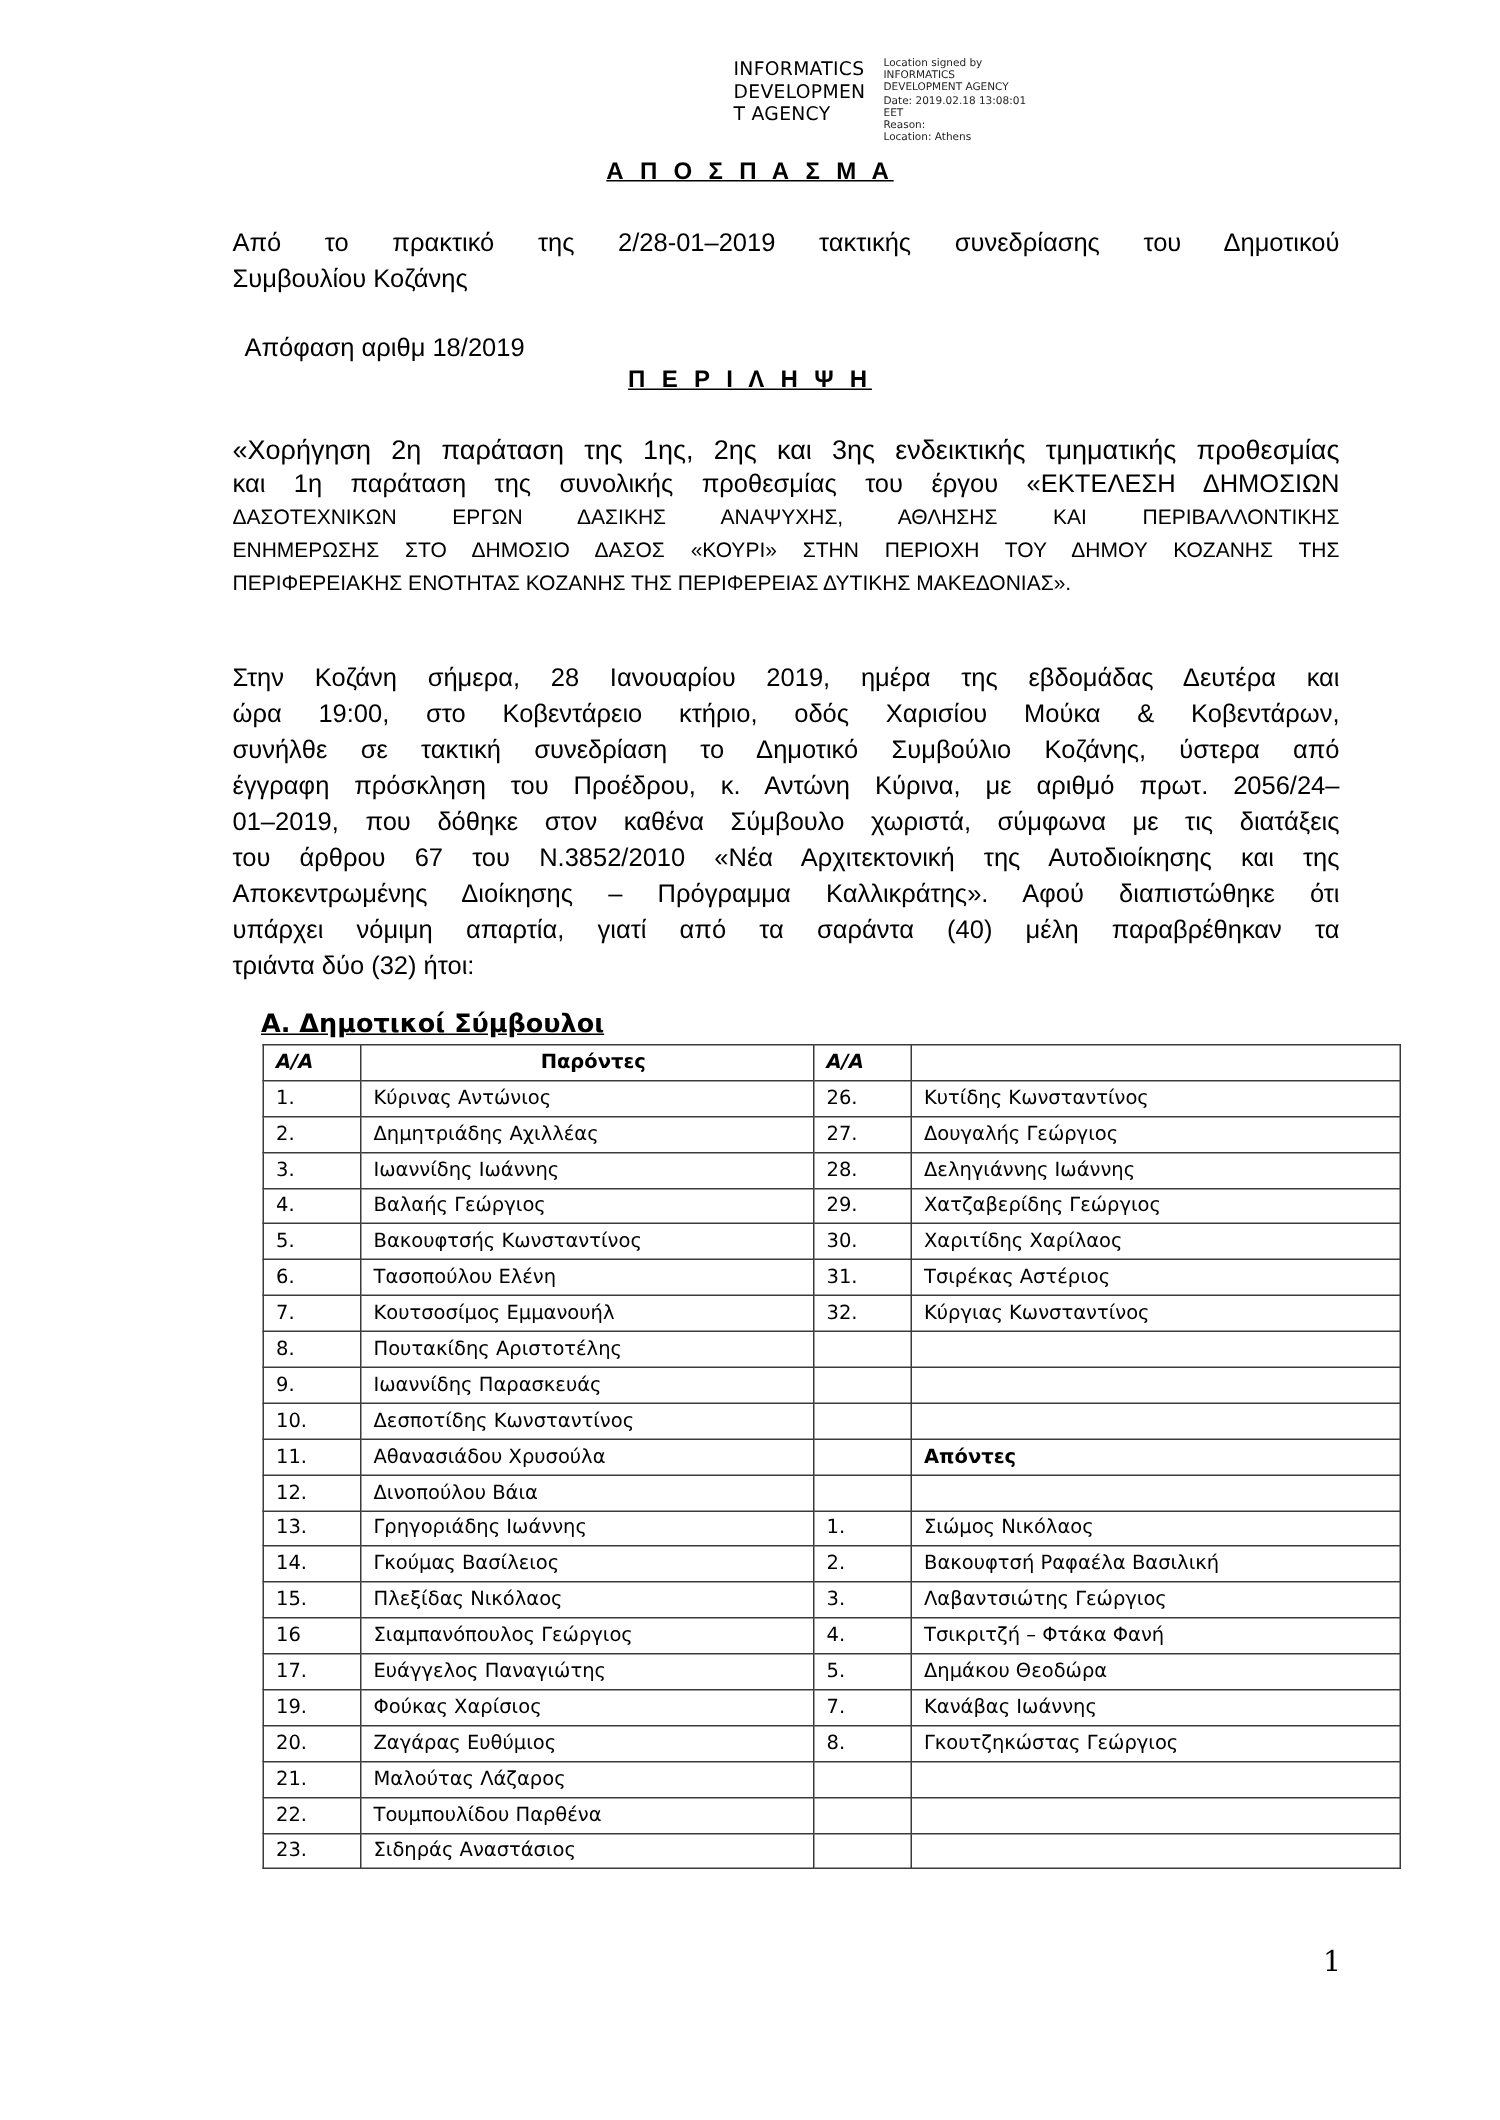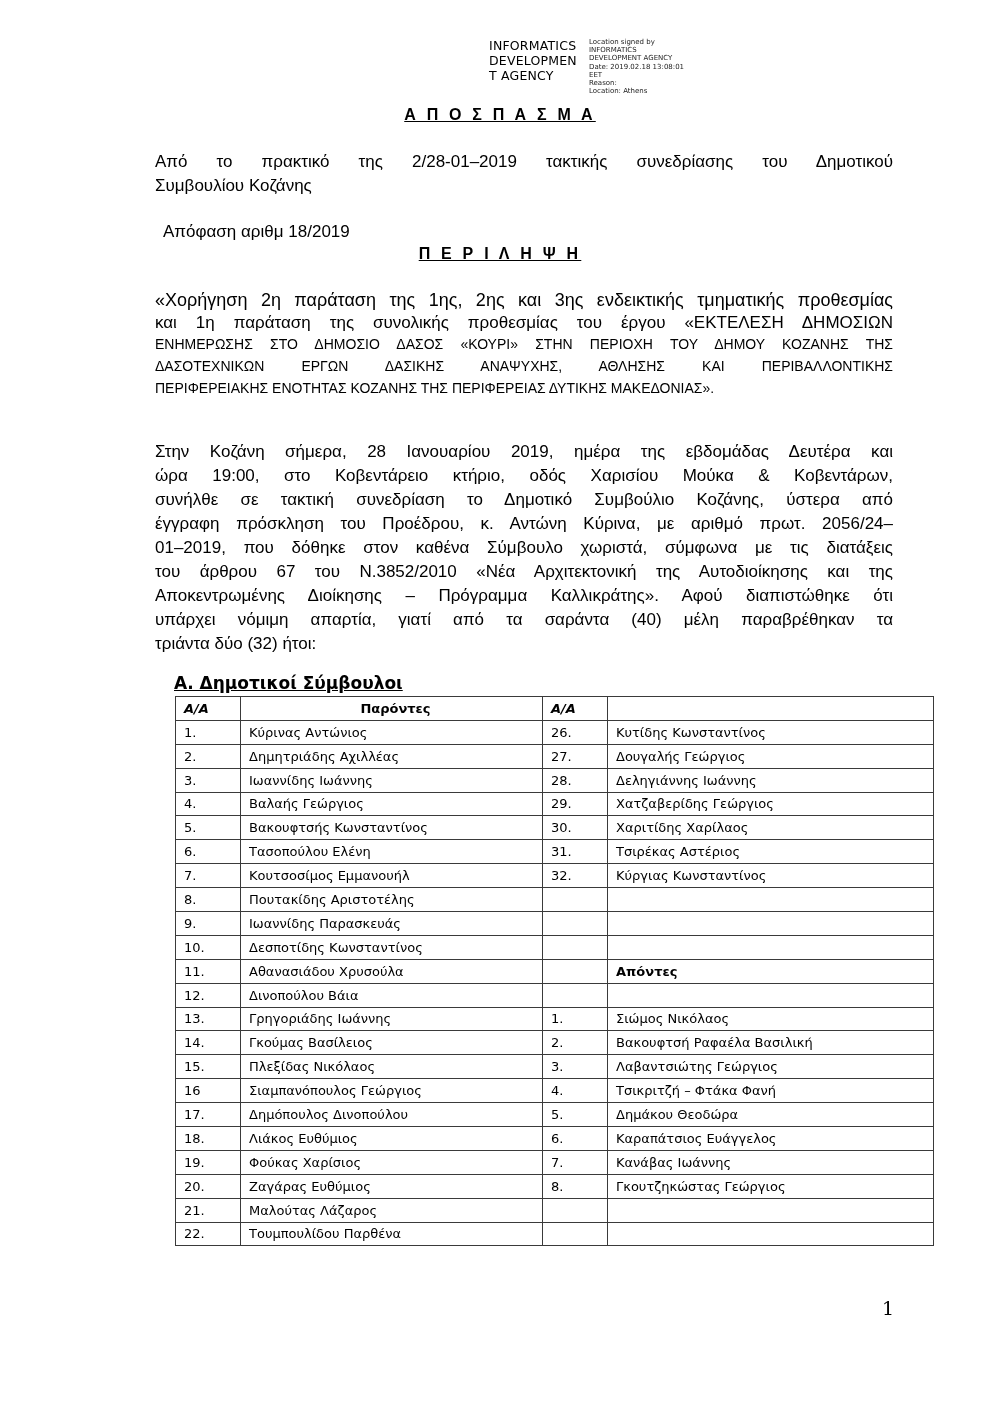--- a/index.html
+++ b/index.html
@@ -52,22 +52,22 @@
 
 <div class="p" style="top:220px; left:163px;">
   <span class="line last">Απόφαση  αριθμ  18/2019</span>
 </div>
 
 <div class="title" style="top:245px;">Π Ε Ρ Ι Λ Η Ψ Η</div>
 
 <div class="p summary">
   <span class="line" style="font-size:18px;"> «Χορήγηση 2η παράταση της 1ης, 2ης και 3ης ενδεικτικής τμηματικής προθεσμίας</span>
   <span class="line" style="font-size:17px;">και 1η παράταση της συνολικής προθεσμίας του έργου «ΕΚΤΕΛΕΣΗ ΔΗΜΟΣΙΩΝ</span>
+  <span class="line caps">ΔΑΣΟΤΕΧΝΙΚΩΝ ΕΡΓΩΝ ΔΑΣΙΚΗΣ ΑΝΑΨΥΧΗΣ, ΑΘΛΗΣΗΣ ΚΑΙ ΠΕΡΙΒΑΛΛΟΝΤΙΚΗΣ</span>
   <span class="line caps">ΕΝΗΜΕΡΩΣΗΣ ΣΤΟ ΔΗΜΟΣΙΟ ΔΑΣΟΣ «ΚΟΥΡΙ» ΣΤΗΝ ΠΕΡΙΟΧΗ ΤΟΥ ΔΗΜΟΥ ΚΟΖΑΝΗΣ ΤΗΣ</span>
-  <span class="line caps">ΔΑΣΟΤΕΧΝΙΚΩΝ ΕΡΓΩΝ ΔΑΣΙΚΗΣ ΑΝΑΨΥΧΗΣ, ΑΘΛΗΣΗΣ ΚΑΙ ΠΕΡΙΒΑΛΛΟΝΤΙΚΗΣ</span>
   <span class="line caps last">ΠΕΡΙΦΕΡΕΙΑΚΗΣ ΕΝΟΤΗΤΑΣ ΚΟΖΑΝΗΣ ΤΗΣ ΠΕΡΙΦΕΡΕΙΑΣ ΔΥΤΙΚΗΣ ΜΑΚΕΔΟΝΙΑΣ».</span>
 </div>
 
 <div class="p" style="top:440px;">
   <span class="line">  Στην Κοζάνη σήμερα, 28 Ιανουαρίου 2019, ημέρα της  εβδομάδας Δευτέρα και</span>
   <span class="line">ώρα 19:00, στο Κοβεντάρειο κτήριο, οδός Χαρισίου Μούκα &amp; Κοβεντάρων,</span>
   <span class="line">συνήλθε σε τακτική συνεδρίαση το Δημοτικό Συμβούλιο Κοζάνης, ύστερα από</span>
   <span class="line">έγγραφη πρόσκληση του Προέδρου, κ. Αντώνη Κύρινα, με αριθμό πρωτ. 2056/24–</span>
   <span class="line">01–2019, που δόθηκε στον καθένα Σύμβουλο χωριστά,  σύμφωνα με τις διατάξεις</span>
   <span class="line">του άρθρου 67 του Ν.3852/2010 «Νέα Αρχιτεκτονική της Αυτοδιοίκησης και της</span>
@@ -177,29 +177,23 @@
         <td class="name2">Λαβαντσιώτης Γεώργιος</td>
       </tr>
       <tr>
         <td class="num">16</td>
         <td class="name">Σιαμπανόπουλος Γεώργιος</td>
         <td class="num2">4.</td>
         <td class="name2">Τσικριτζή – Φτάκα Φανή</td>
       </tr>
       <tr>
         <td class="num">17.</td>
-        <td class="name">Δημόπουλος Δινοπούλου</td>
+        <td class="name">Ευάγγελος Παναγιώτης</td>
         <td class="num2">5.</td>
         <td class="name2">Δημάκου Θεοδώρα</td>
-      </tr>
-      <tr>
-        <td class="num">18.</td>
-        <td class="name">Λιάκος Ευθύμιος</td>
-        <td class="num2">6.</td>
-        <td class="name2">Καραπάτσιος Ευάγγελος</td>
       </tr>
       <tr>
         <td class="num">19.</td>
         <td class="name">Φούκας Χαρίσιος</td>
         <td class="num2">7.</td>
         <td class="name2">Κανάβας Ιωάννης</td>
       </tr>
       <tr>
         <td class="num">20.</td>
         <td class="name">Ζαγάρας Ευθύμιος</td>
@@ -211,16 +205,22 @@
         <td class="name">Μαλούτας Λάζαρος</td>
         <td class="num2"></td>
         <td class="name2"></td>
       </tr>
       <tr>
         <td class="num">22.</td>
         <td class="name">Τουμπουλίδου Παρθένα</td>
         <td class="num2"></td>
         <td class="name2"></td>
       </tr>
+      <tr>
+        <td class="num">23.</td>
+        <td class="name">Σιδηράς Αναστάσιος</td>
+        <td class="num2"></td>
+        <td class="name2"></td>
+      </tr>
     </tbody>
 </table>
 
 <div class="page-num">1</div>
 
 </body></html>

